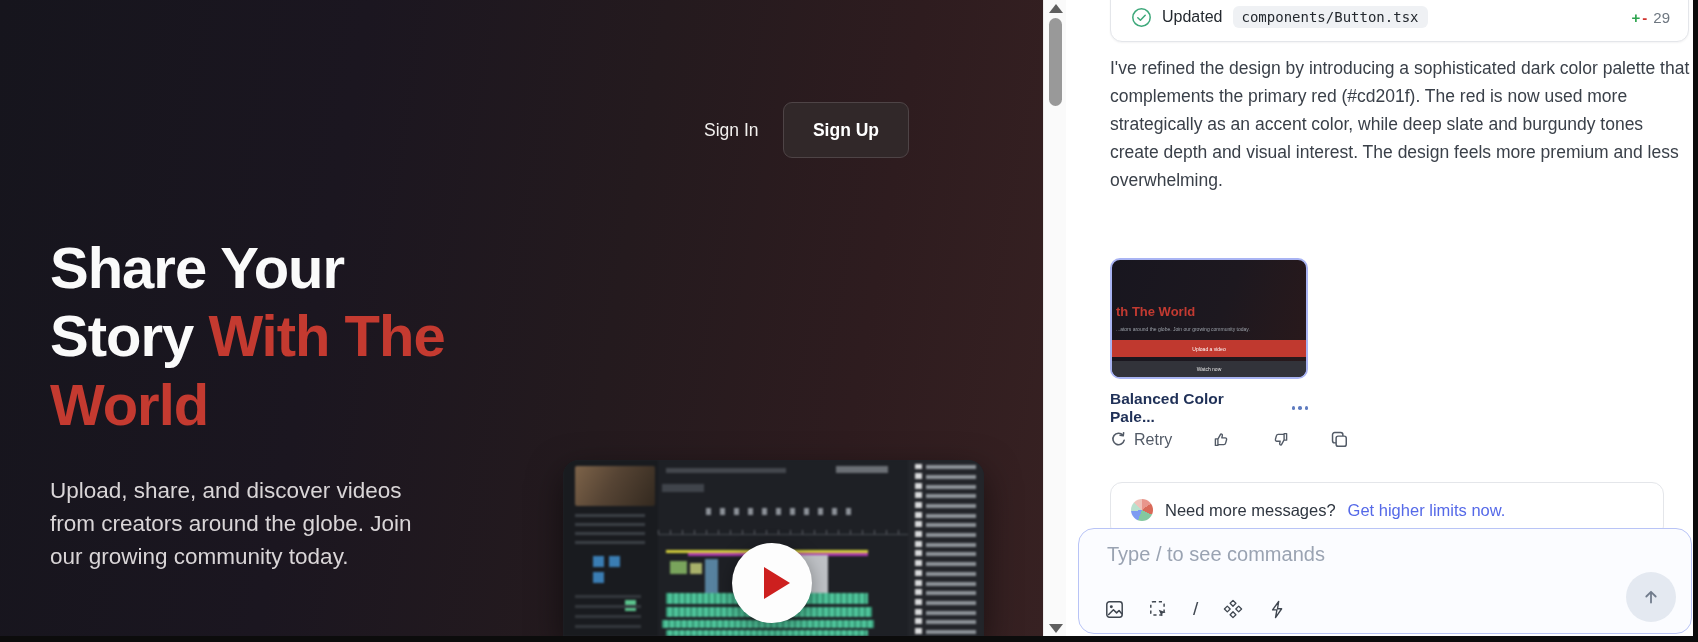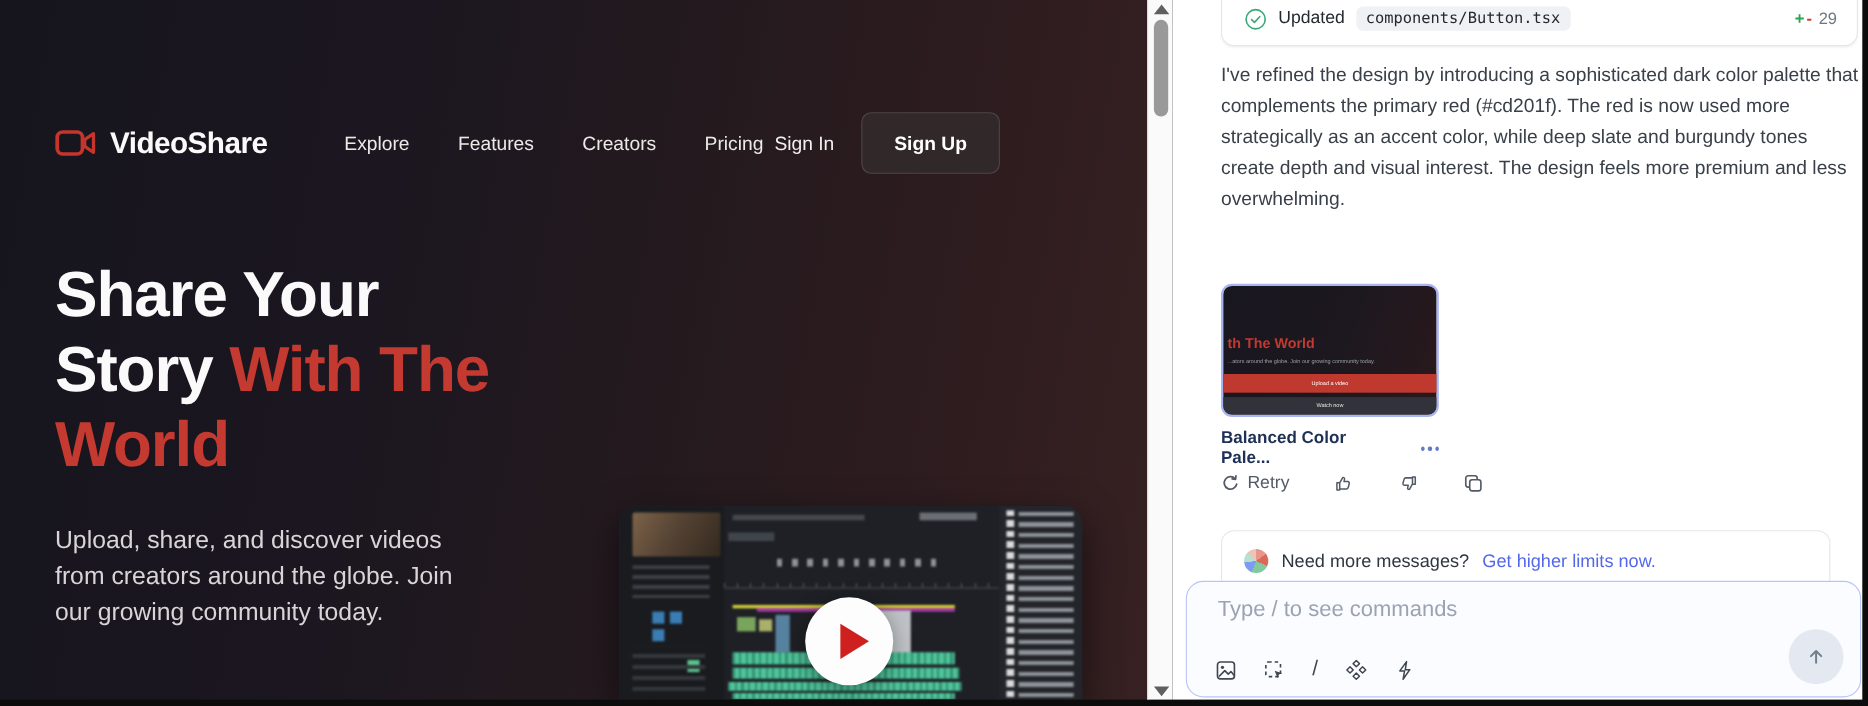--- a/index.html
+++ b/index.html
@@ -147,35 +147,20 @@
   svg { display:block; }
 </style>
 </head>
 <body>
 
 <div class="stage">
 
   <div class="preview">
 
     <div class="site-header">
-      <div class="logo">
-        <span>
-          <svg width="38" height="28" viewBox="0 0 38 28" fill="none">
-            <rect x="2" y="4" width="23" height="20" rx="5" stroke="#c5352c" stroke-width="3.4"></rect>
-            <path d="M27 11 L35 5.5 V22.5 L27 17 Z" stroke="#c5352c" stroke-width="3" stroke-linejoin="round"></path>
-          </svg>
-        </span>
-        <span class="logo-text">VideoShare</span>
-      </div>
-      <nav class="site-nav">
-        <span class="nav-link">Explore</span>
-        <span class="nav-link">Features</span>
-        <span class="nav-link">Creators</span>
-        <span class="nav-link">Pricing</span>
-      </nav>
       <span class="signin">Sign In</span>
       <div class="signup-btn">Sign Up</div>
     </div>
 
     <h1 class="hero-title"><span>Share Your Story</span><span class="accent"> With The World</span></h1>
 
     <p class="hero-desc">Upload, share, and discover videos from creators around the globe. Join our growing community today.</p>
 
     <div class="video-card">
       <div class="ve-blur">

